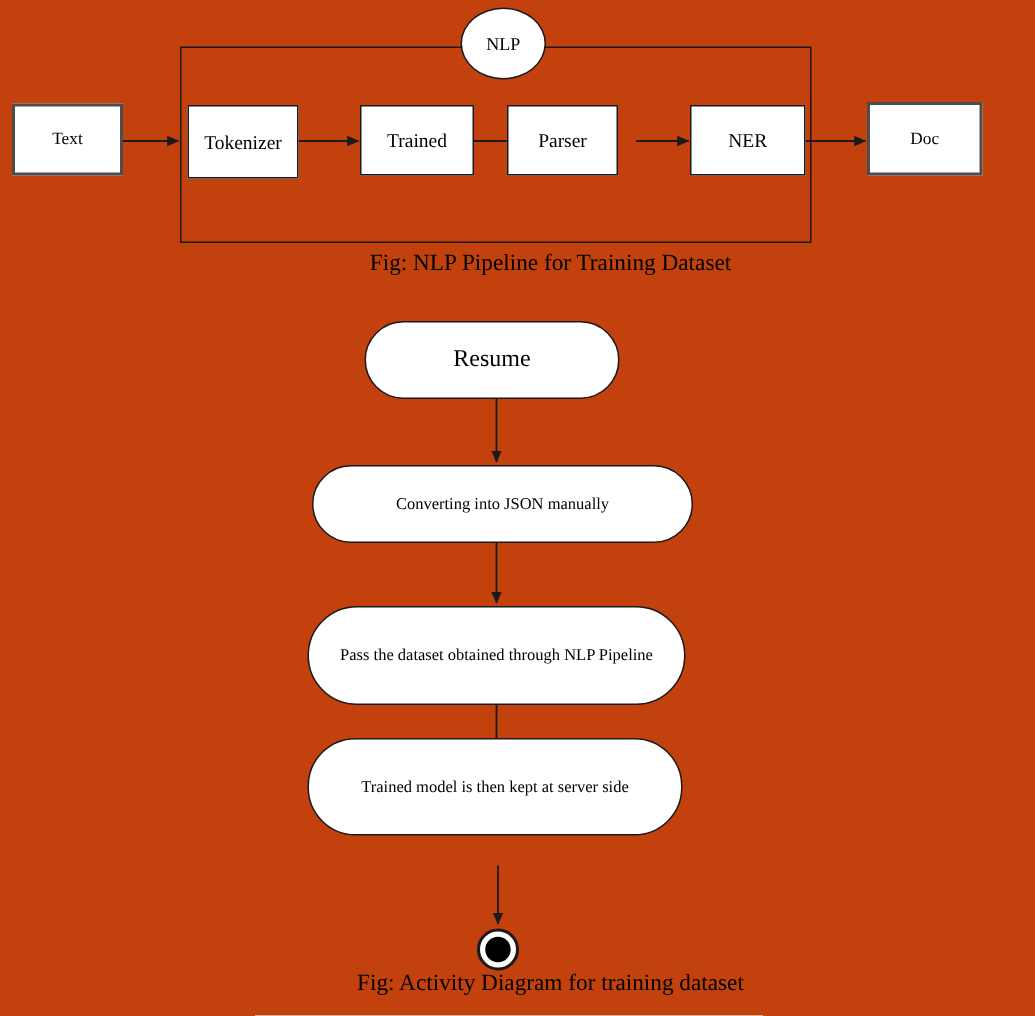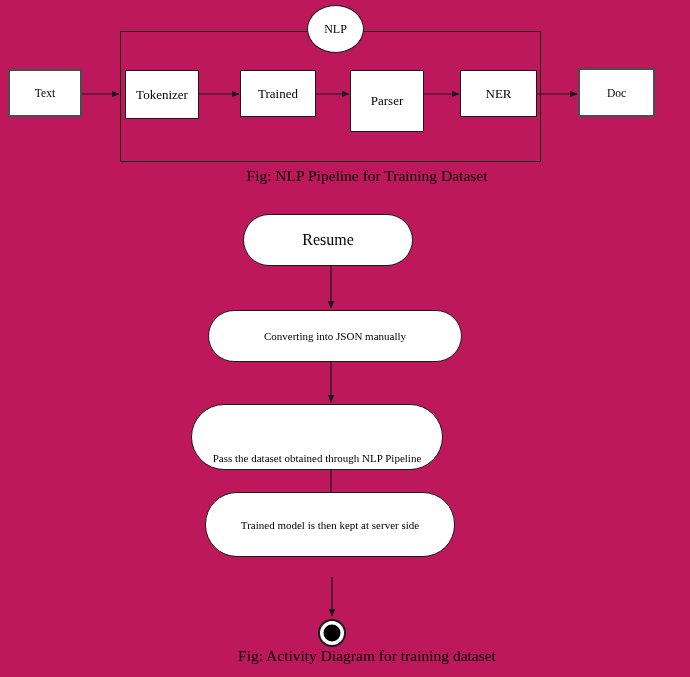--- a/index.html
+++ b/index.html
@@ -1,19 +1,19 @@
 <!DOCTYPE html>
 <html><head>
 <meta charset="utf-8">
 <style>
   html,body{margin:0;padding:0;background:#ffffff;}
   .page{
     position:relative;
     width:690px;height:677px;
-    background:#be185d;
+    background:#c2410c;
     font-family:"Liberation Serif","DejaVu Serif",serif;
     color:#000;
     overflow:hidden;
   }
   .connectors{position:absolute;left:0;top:0;z-index:1;}
   .node{
     position:absolute;
     display:flex;align-items:center;justify-content:center;
     text-align:center;
     background:#ffffff;
@@ -96,21 +96,21 @@
   </div>
 
   <div class="node pbox-inner" style="left:125px;top:70px;width:74px;height:49px;">
     <span>Tokenizer</span>
   </div>
 
   <div class="node pbox-inner" style="left:240px;top:70px;width:76px;height:47px;">
     <span>Trained</span>
   </div>
 
-  <div class="node pbox-inner" style="left:350px;top:70px;width:74px;height:62px;">
+  <div class="node pbox-inner" style="left:338px;top:70px;width:74px;height:47px;">
     <span>Parser</span>
   </div>
 
   <div class="node pbox" style="left:578px;top:68px;width:77px;height:49px;">
     <span>Doc</span>
   </div>
 
   <div class="node pbox-inner" style="left:460px;top:70px;width:77px;height:47px;">
     <span>NER</span>
   </div>
@@ -118,21 +118,21 @@
   <div class="caption" style="top:167px;">Fig: NLP Pipeline for Training Dataset</div>
 
   <div class="node stadium" style="left:243px;top:214px;width:170px;height:52px;border-radius:26px;font-size:16px;">
     <span>Resume</span>
   </div>
 
   <div class="node stadium" style="left:208px;top:310px;width:254px;height:52px;border-radius:26px;">
     <span>Converting into JSON manually</span>
   </div>
 
-  <div class="node stadium" style="left:191px;top:404px;width:252px;height:66px;border-radius:33px;align-items:flex-end;">
+  <div class="node stadium" style="left:205px;top:404px;width:252px;height:66px;border-radius:33px;">
     <span>Pass the dataset obtained through NLP Pipeline</span>
   </div>
 
   <div class="node stadium" style="left:205px;top:492px;width:250px;height:65px;border-radius:32px;">
     <span>Trained model is then kept at server side</span>
   </div>
 
   <div class="caption" style="top:647px;">Fig: Activity Diagram for training dataset</div>
 
 </div>

